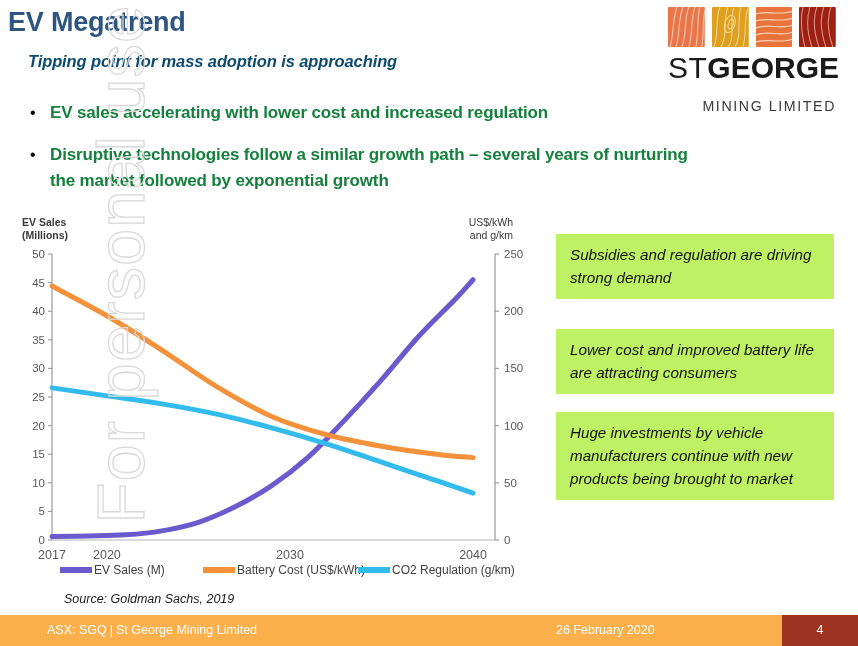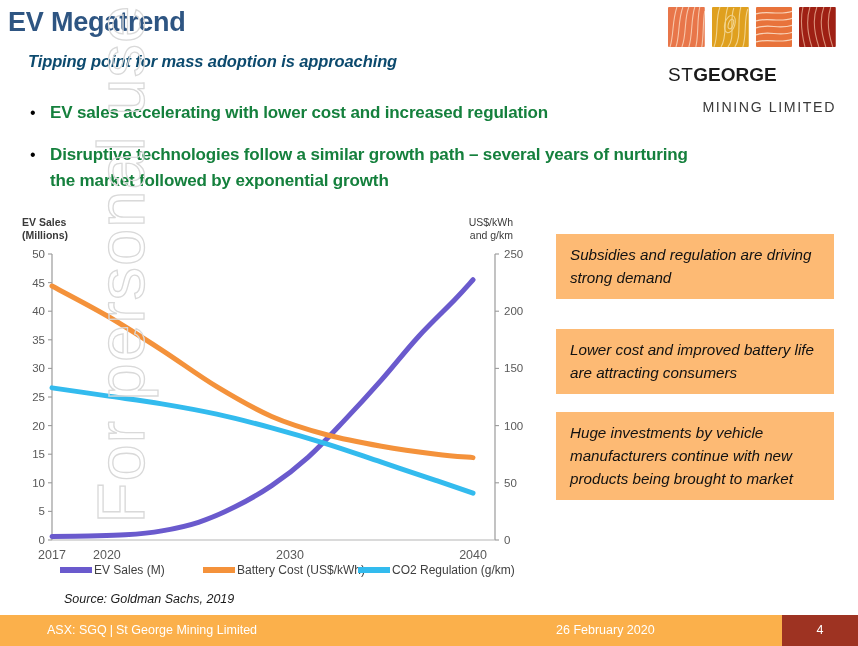--- a/index.html
+++ b/index.html
@@ -43,22 +43,22 @@
     font-size:16.5px;font-weight:bold;font-style:italic;
     color:#c0131a;letter-spacing:-0.1px;
   }
 
   
   .logo{position:absolute;right:22px;top:7px;width:168px;}
   .logo-squares{display:flex;gap:7px;}
   .sq{width:37px;height:40px;position:relative;overflow:hidden;border-radius:1px;}
   .sq svg{display:block;width:100%;height:100%;}
   .logo-word{
-    margin-top:18px;text-align:left;
-    font-size:19px;line-height:1;
+    margin-top:6px;text-align:left;
+    font-size:30px;line-height:1;
     letter-spacing:0.5px;color:#1a1a1a;
   }
   .logo-word .thin{font-weight:400;}
   .logo-word .thick{font-weight:bold;letter-spacing:0px;}
   .logo-sub{
     margin-top:15px;text-align:right;
     font-size:14.2px;letter-spacing:1.6px;
     color:#3a3a3a;font-weight:400;
   }
 
@@ -83,21 +83,21 @@
   .legend-lbl{font-size:12px;fill:#404040;font-family:"Liberation Sans",sans-serif;}
 
   .source{
     position:absolute;left:40px;top:592px;
     font-size:12.5px;font-style:italic;color:#1a1a1a;margin-left:24px;
   }
 
   
   .notes{position:absolute;left:556px;top:234px;width:278px;}
   .note{
-    background:#fdba74;
+    background:#bef264;
     padding:9px 12px 10px 14px;
     font-size:15.2px;font-style:italic;line-height:23px;
     color:#111;
   }
   .note.n1{margin-bottom:30px;}
   .note.n2{margin-bottom:18px;}
 
   
   .footer{position:absolute;left:0;bottom:0;width:858px;height:31px;}
   .footer-bar{

